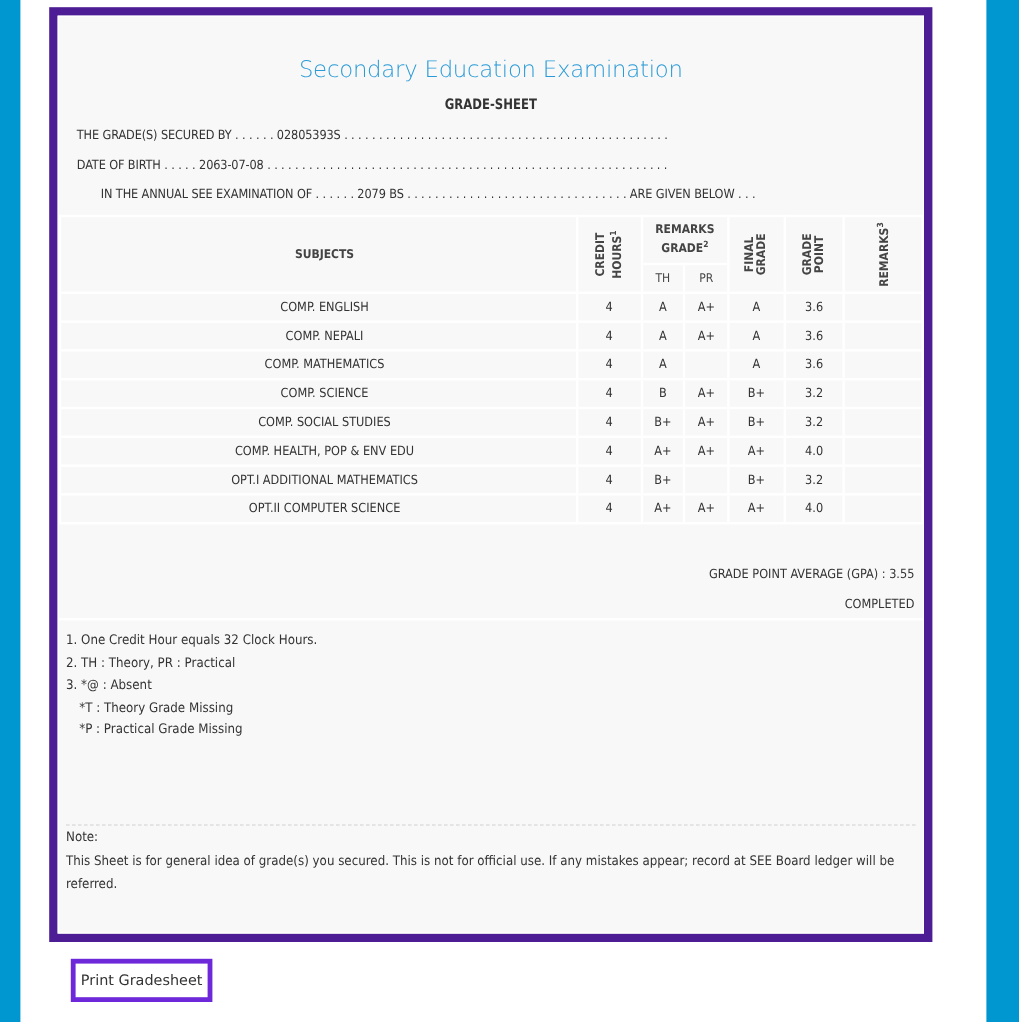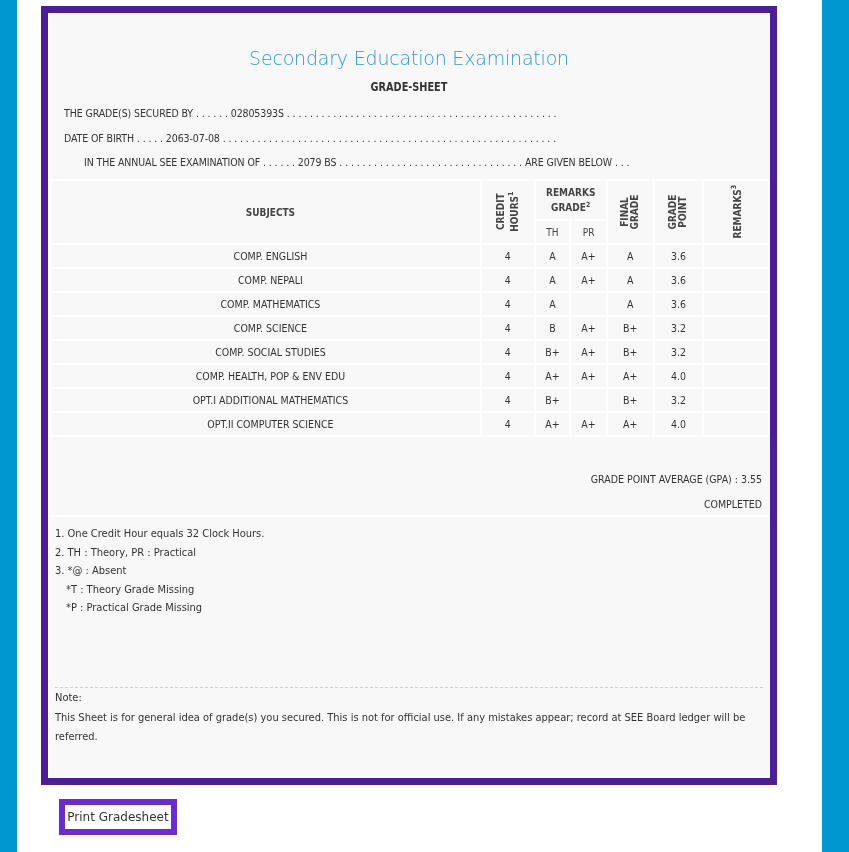--- a/index.html
+++ b/index.html
@@ -71,21 +71,21 @@
   }
   .footnotes .indent { padding-left: 11px; }
   .dash {
     position: absolute; left: 6px; top: 673px; width: 708px; border-top: 1px dashed #cfcfcf;
   }
   .note-label { position: absolute; left: 6px; top: 677px; font-size: 11px; color: #333; }
   .note-text { position: absolute; left: 6px; top: 695px; width: 700px; font-size: 11px; line-height: 18.5px; color: #333; }
 
   .print-btn {
     position: absolute; left: 59px; top: 799px; width: 118px; height: 36px;
-    background: #fff; border: 6px solid #6d28d9; box-sizing: border-box;
+    background: #fff; border: 4px solid #6d28d9; box-sizing: border-box;
     font-family: "DejaVu Sans", sans-serif; font-size: 12px; color: #333;
     display: flex; align-items: center; justify-content: center; cursor: pointer;
     transform-origin: left;
   }
 </style>
 </head>
 <body>
 
 <div class="bar-left"></div>
 <div class="bar-right"></div>

